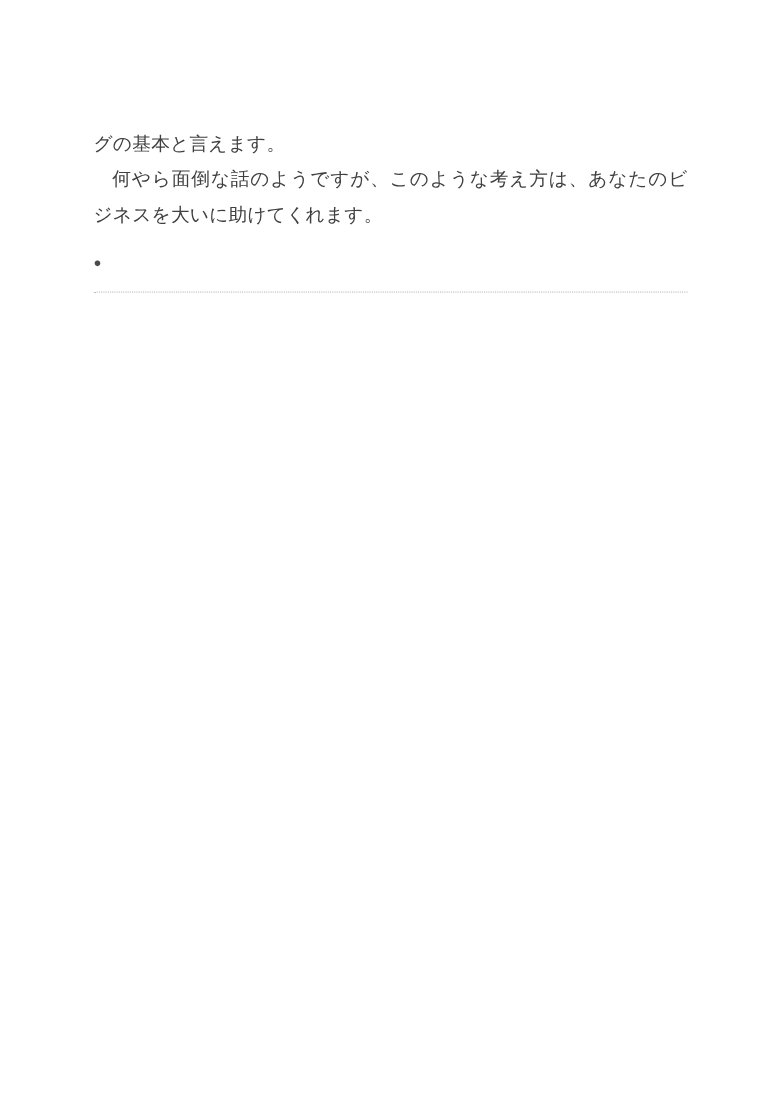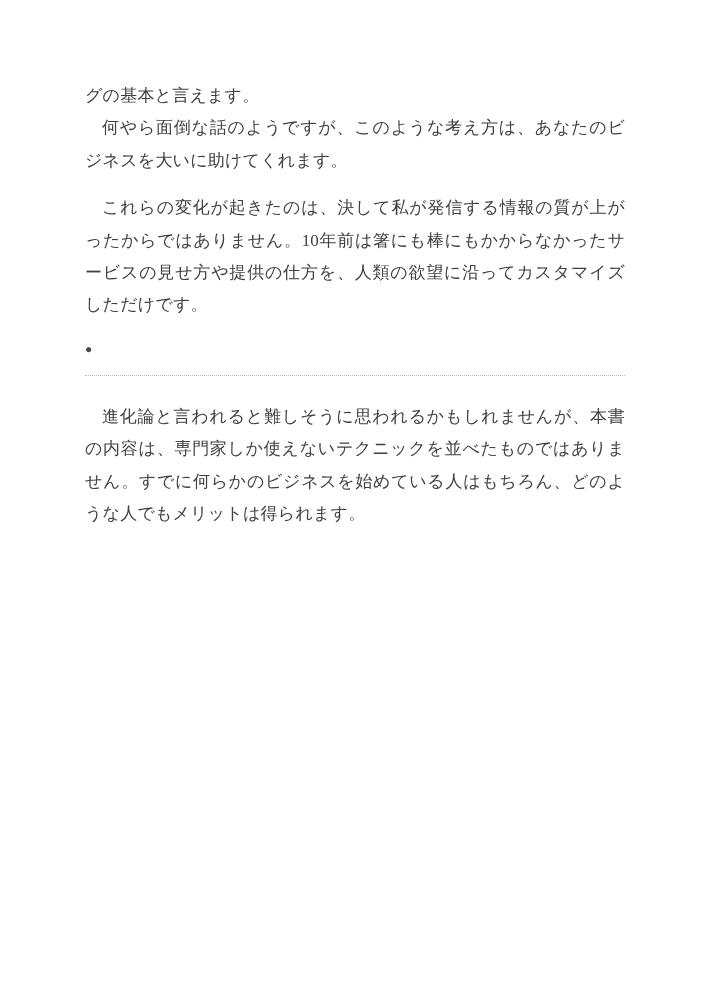--- a/index.html
+++ b/index.html
@@ -15,20 +15,21 @@
     height:1000px;
     overflow:hidden;
     font-family:"Liberation Serif","DejaVu Serif",serif;
     color:var(--text-color);
   }
   .page{
     width:705px;
     height:704px;
     padding:80px 80px 0 85px;
     background:var(--bg-color);
+    margin-top:35px;
   }
   .body-text{width:540px;}
   .para{
     font-size:17px;
     line-height:32.4px;
     text-align:justify;
     letter-spacing:0.2px;
   }
   .para.indent{text-indent:1em;}
   .section + .section{margin-top:15px;}
@@ -67,27 +68,21 @@
 <body>
 
 <main class="page">
 
   <div id="sections-top" class="body-text">
       <div class="section">
         <p class="para"><span>グの基本と言えます。</span></p>
         <p class="para indent"><span>何やら面倒な話のようですが、このような考え方は、あなたのビジネスを大いに助けてくれます。</span></p>
       </div>
       <div class="section">
-        <p class="para indent"><span>これらの変化が起きたのは、決して私が発信する情報の質が上がったからではありません。10年前は箸にも棒にもかからなかったサービスの見せ方や提供の仕方を、人類の欲望に沿ってカスタマイズしただけです。</span></p>
       </div>
     </div>
 
   <h2 class="heading">
     <span class="bullet">●</span>
   </h2>
 
-  <div id="sections-bottom" class="body-text">
-      <div class="section">
-        <p class="para indent"><span>進化論と言われると難しそうに思われるかもしれませんが、本書の内容は、専門家しか使えないテクニックを並べたものではありません。すでに何らかのビジネスを始めている人はもちろん、どのような人でもメリットは得られます。</span></p>
-      </div>
-    </div>
 
 </main>
 
 </body></html>

